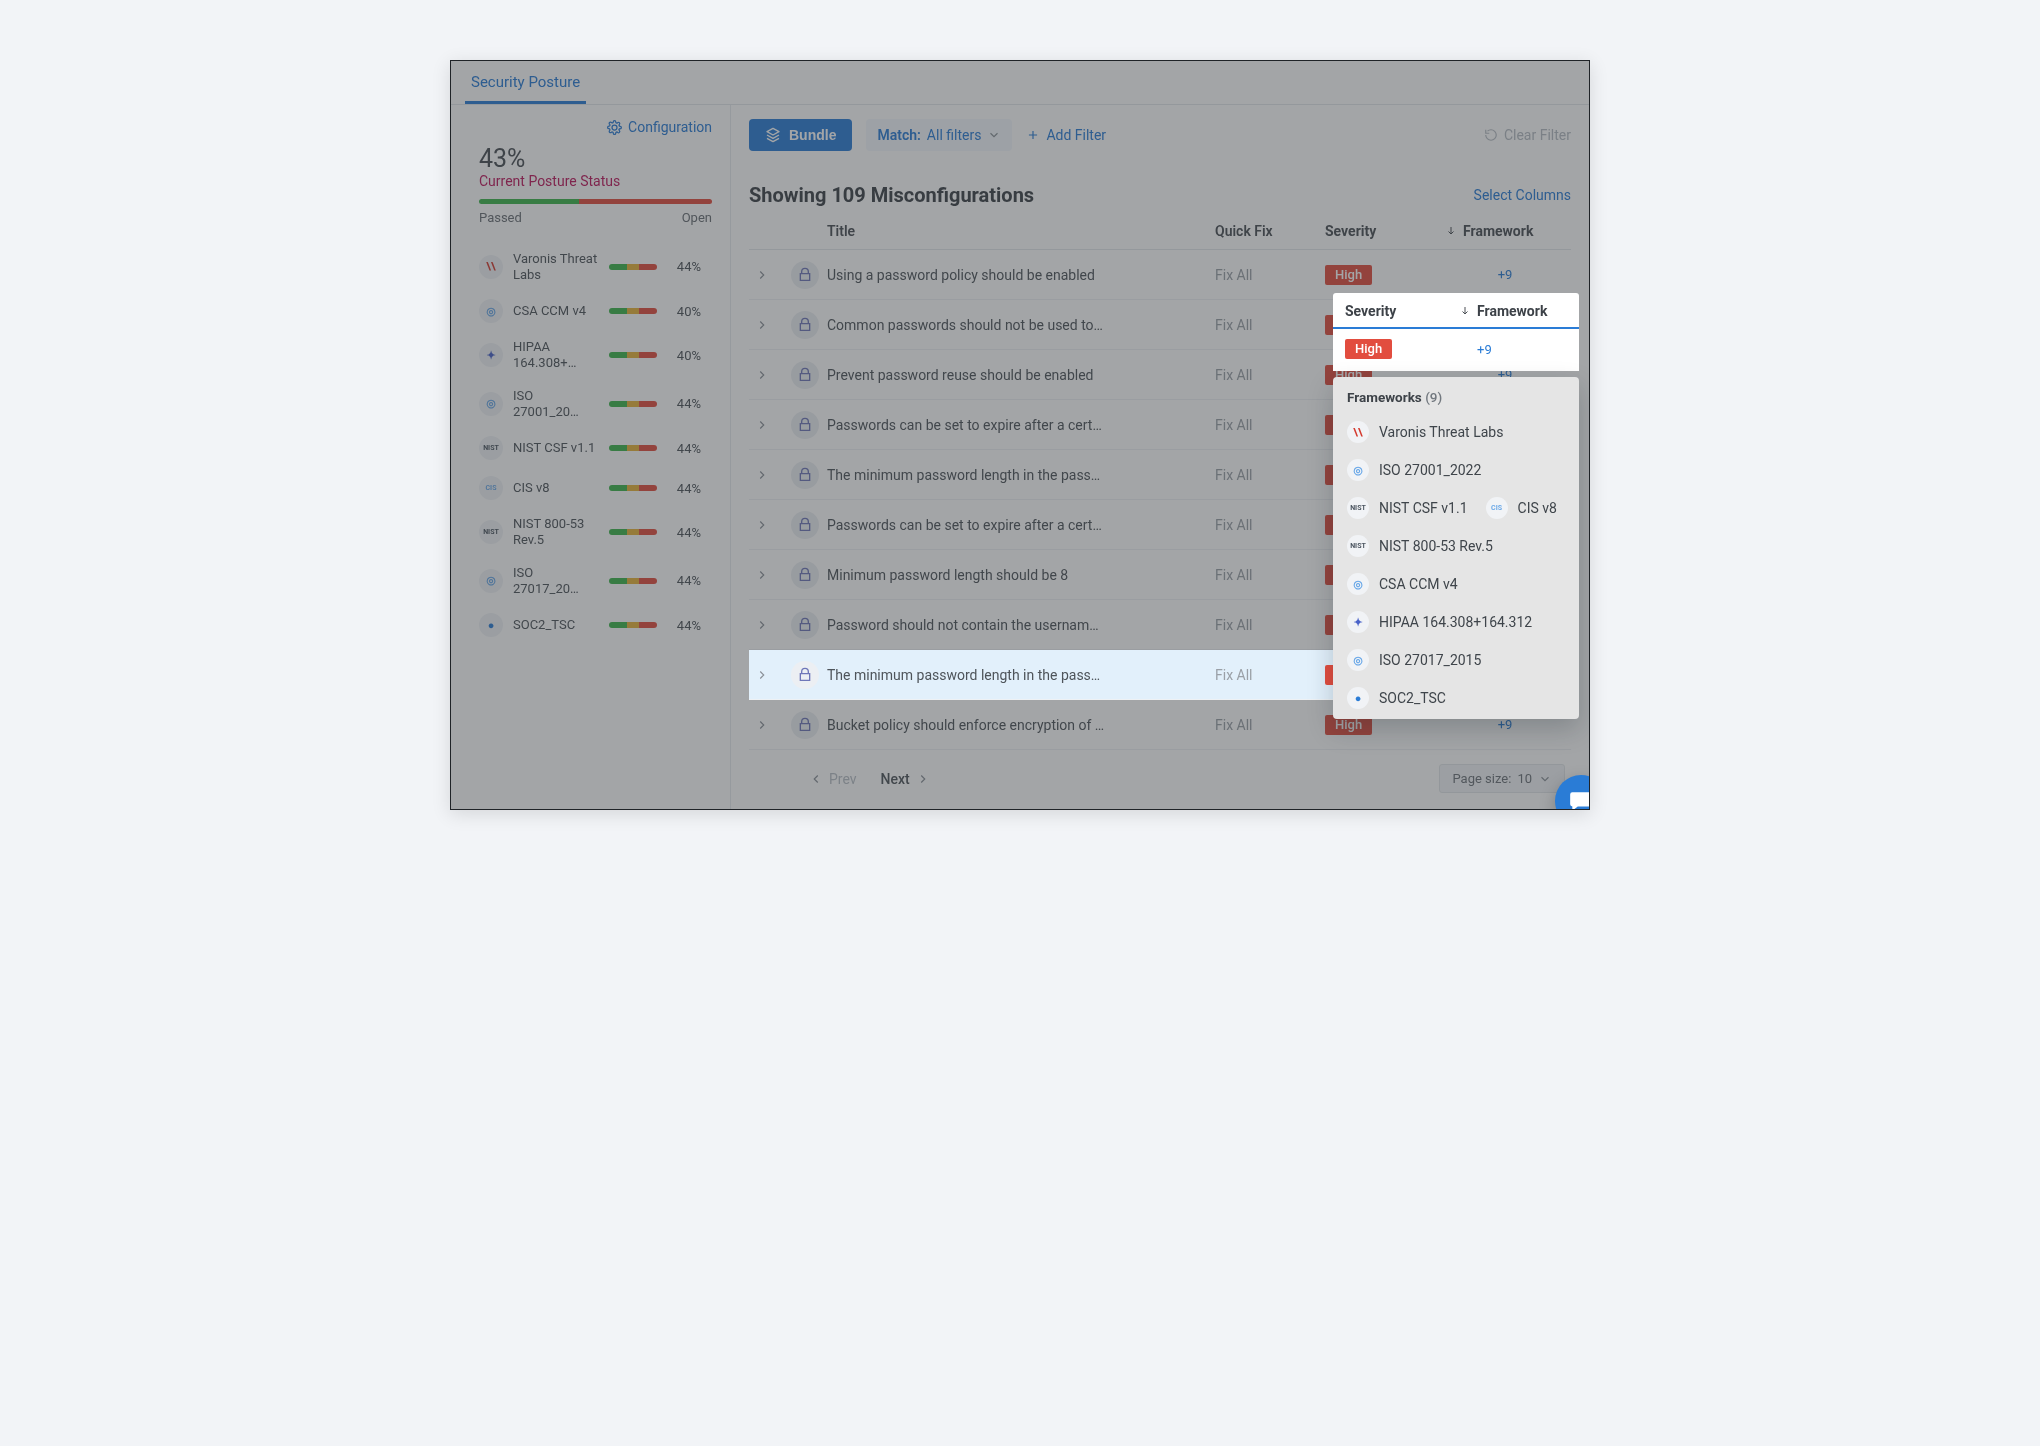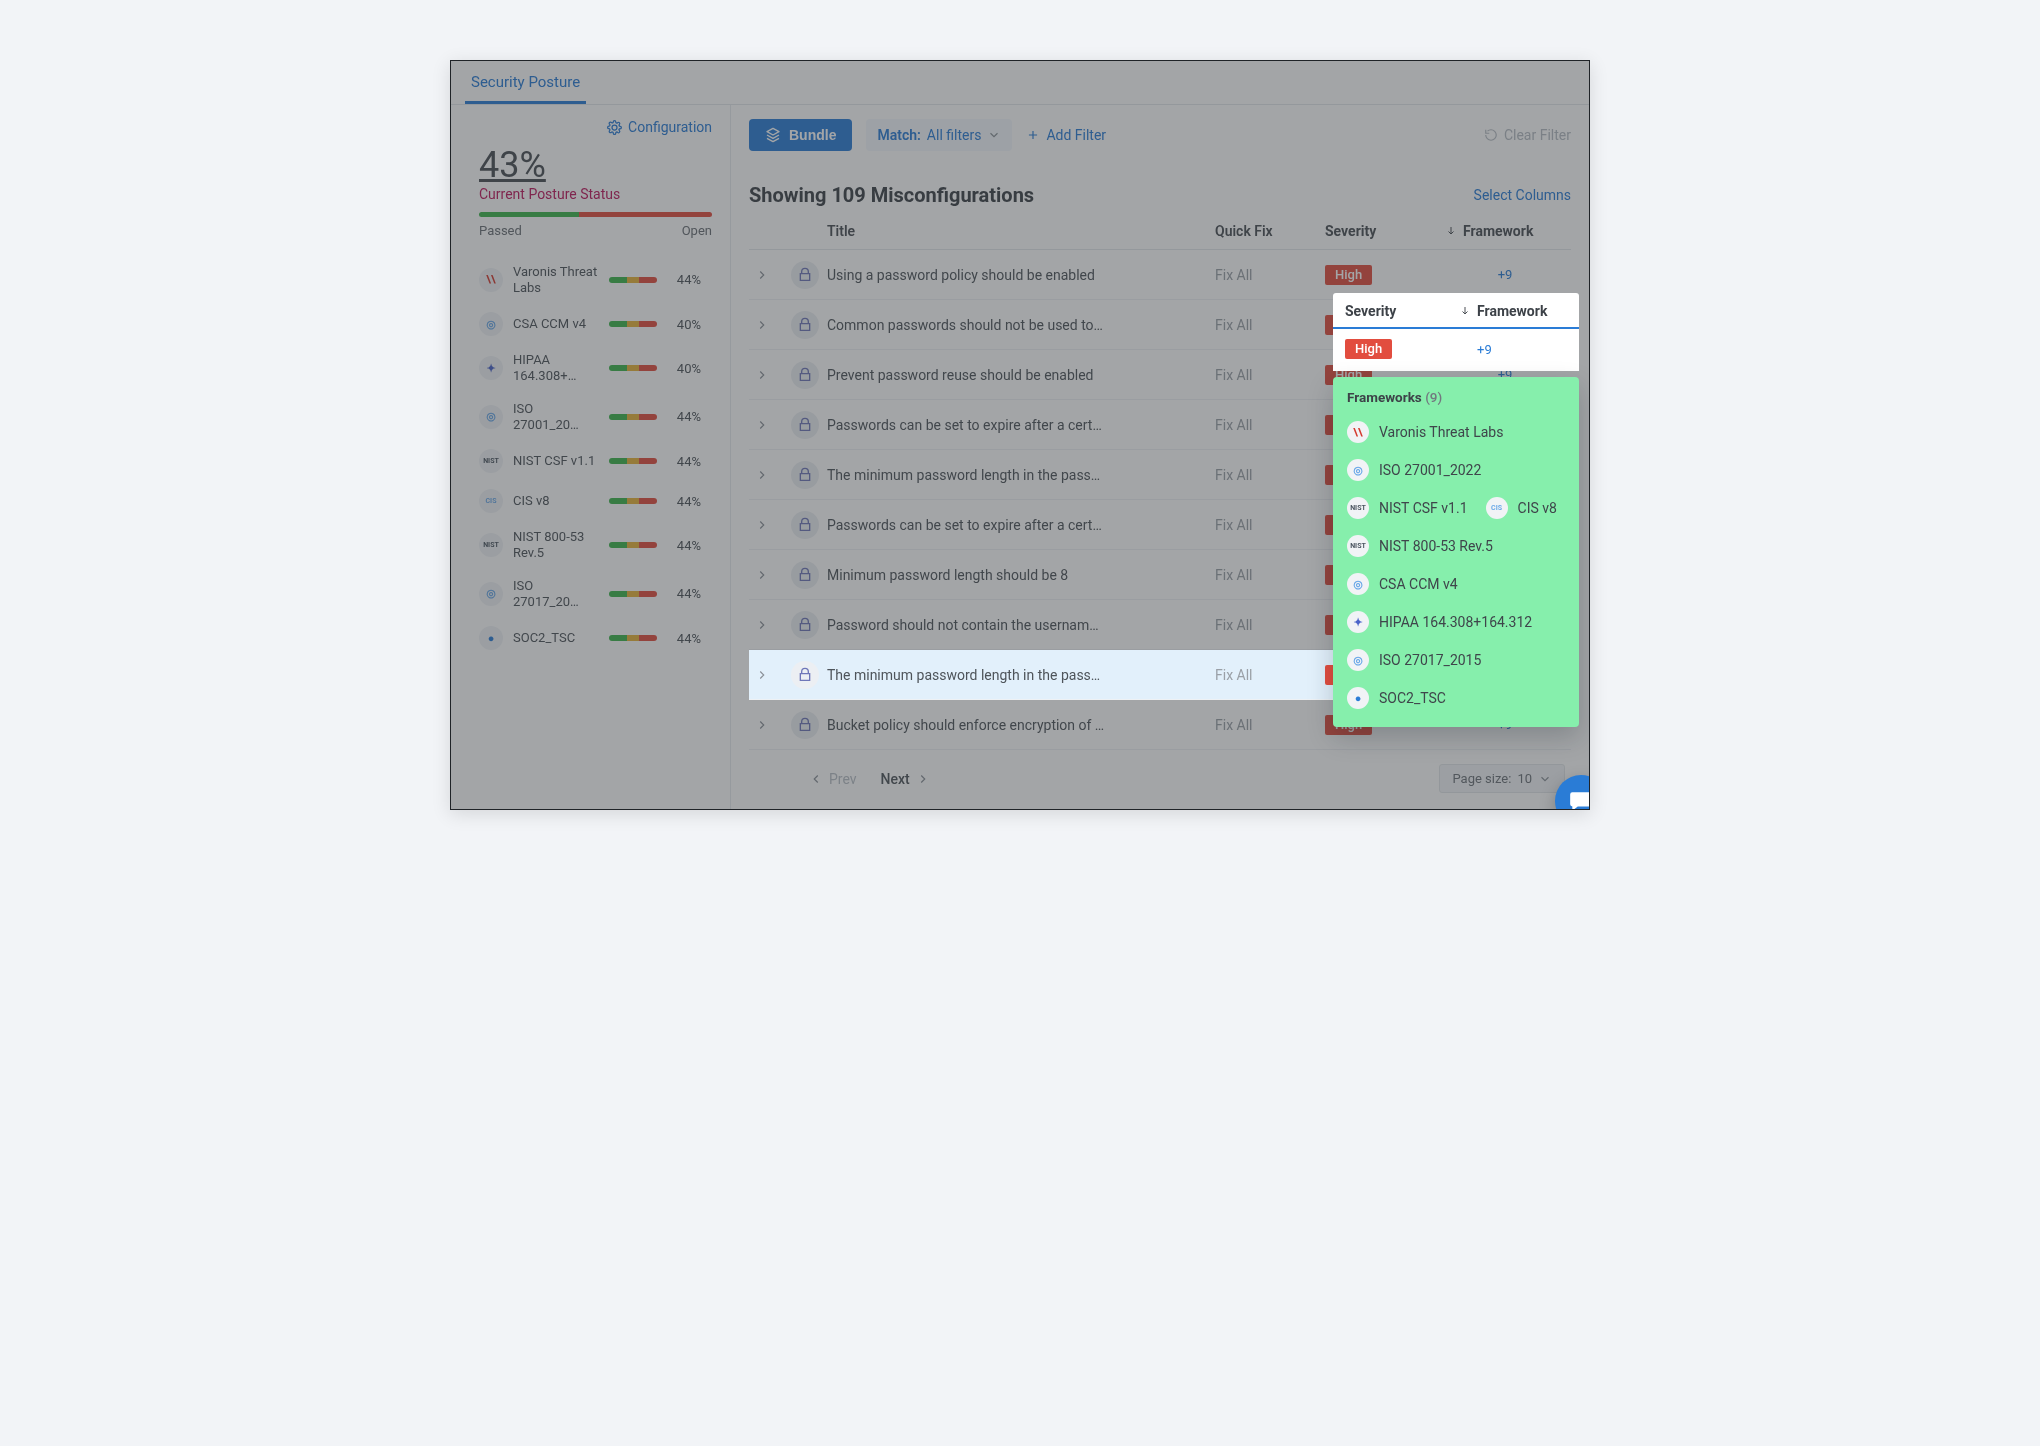--- a/index.html
+++ b/index.html
@@ -68,24 +68,23 @@
 }
 .conf-link {
   color: #2a7cd6;
   font-size: 14px;
   cursor: pointer;
   display: inline-flex;
   align-items: center;
   gap: 6px;
 }
 .score-big {
-  font-size: 36px;
+  font-size: 25px;
   font-weight: 400;
   color: #4a4f55;
-  text-decoration: underline;
 }
 .score-sub {
   font-size: 14px;
   color: #be185d;
   margin-bottom: 10px;
 }
 .score-bar {
   height: 5px;
   border-radius: 3px;
   background: linear-gradient(to right, #3cb44b 0%, #3cb44b 43%, #e24d3f 43%, #e24d3f 100%);
@@ -321,25 +320,25 @@
 .pop-head .fw-col { display:inline-flex; align-items:center; gap:6px; }
 .pop-row {
   background: #fff;
   display: grid;
   grid-template-columns: 114px 1fr;
   align-items: center;
   padding: 10px 12px 12px 12px;
 }
 .pop-row .fw-link { color:#2a7cd6; font-size:13px; text-align:left; padding-left: 18px;}
 .pop-card {
-  background: #86efac;
+  background: #e5e5e5;
   border-radius: 4px;
   box-shadow: 0 10px 26px rgba(20,30,40,0.22);
   margin-top: 6px;
-  padding: 12px 14px 10px;
+  padding: 12px 14px 2px;
 }
 .pop-card-title {
   font-weight: 700;
   font-size: 13.5px;
   color: #3d4248;
   margin-bottom: 8px;
 }
 .pop-card-title .count { font-weight: 500; color: #72787f; }
 .pop-fw {
   display: flex;

